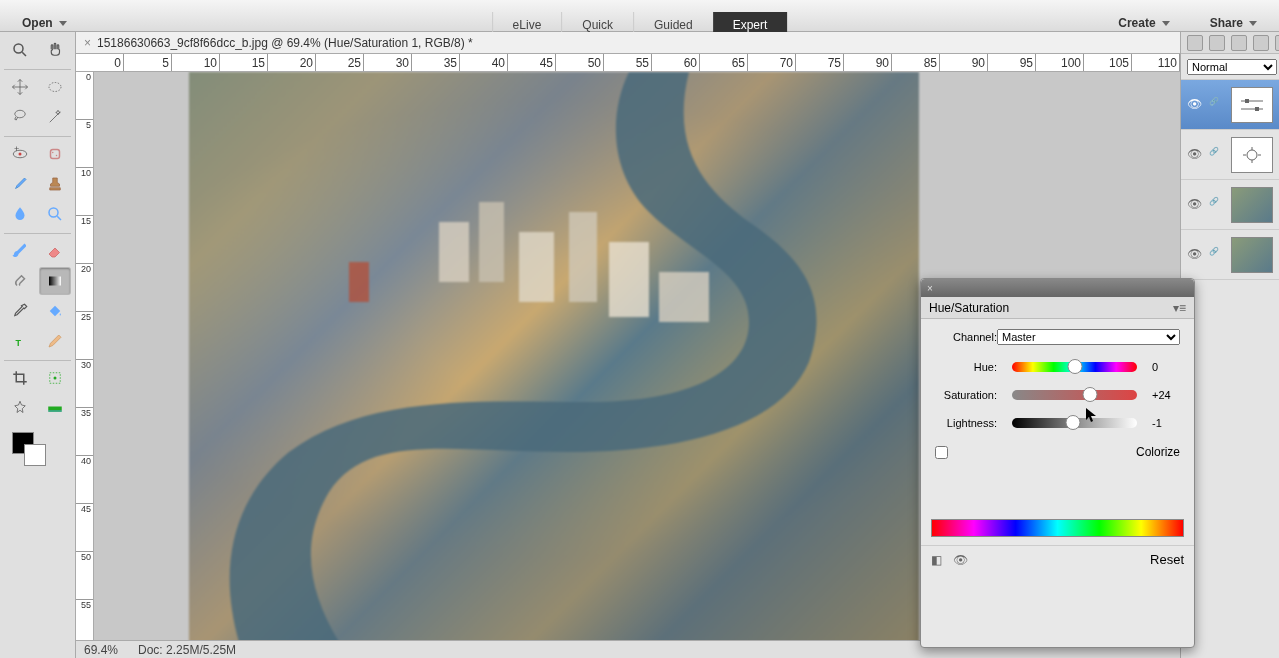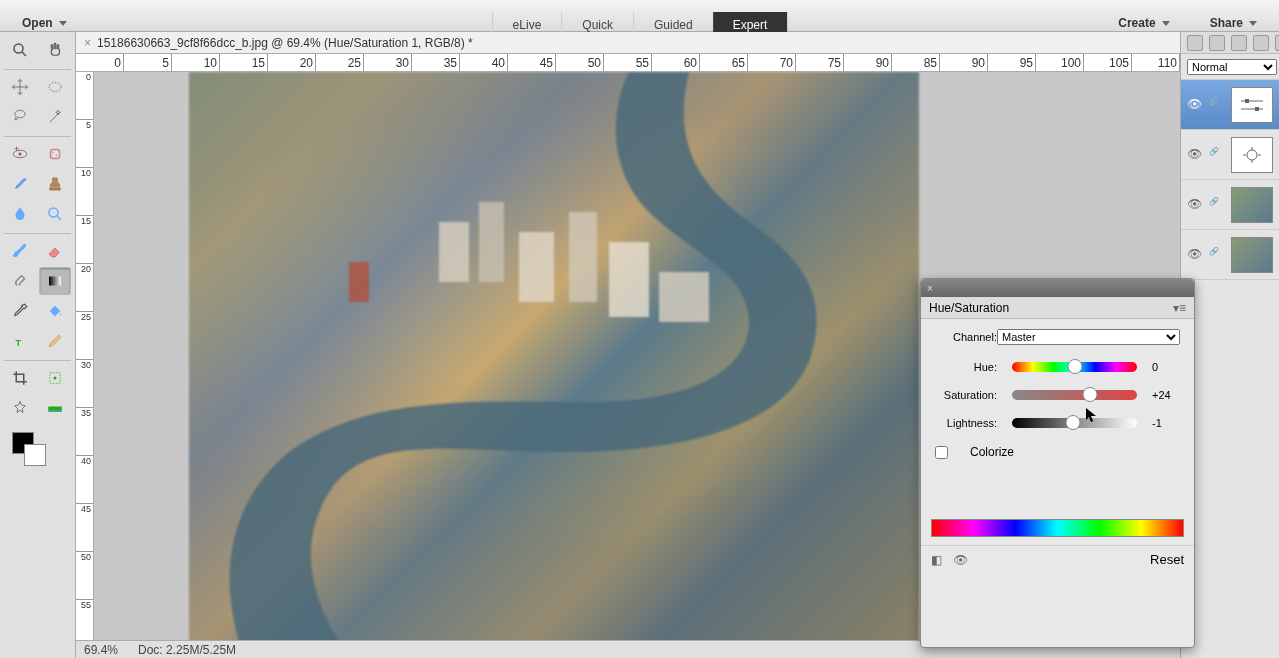--- a/index.html
+++ b/index.html
@@ -57,21 +57,21 @@
 .dlg-row label{width:62px;text-align:right;font-size:11px}
 .dlg-row select{flex:1;font-size:11px}
 .slider-row{display:flex;align-items:center;gap:15px}
 .slider-row label{width:62px;text-align:right;font-size:11px}
 .slider-track{position:relative;flex:1;height:10px;border-radius:5px}
 .hue-track{background:linear-gradient(90deg,red,yellow,lime,cyan,blue,magenta,red)}
 .sat-track{background:linear-gradient(90deg,#888,#d44)}
 .lig-track{background:linear-gradient(90deg,#000,#888,#fff)}
 .slider-thumb{position:absolute;top:-3px;width:15px;height:15px;background:#fff;border:1px solid #888;border-radius:50%;transform:translateX(-50%)}
 .slider-val{width:28px;font-size:11px;text-align:left}
-.colorize-row{display:flex;align-items:center;justify-content:flex-start;gap:22px;font-size:11px}
+.colorize-row{display:flex;align-items:center;justify-content:space-between;gap:14px;font-size:11px}
 .spectrum{height:18px;margin:50px 10px 8px;background:linear-gradient(90deg,red,magenta,blue,cyan,lime,yellow,red);border:1px solid #888}
 .dlg-foot{display:flex;align-items:center;padding:6px 10px;border-top:1px solid #ccc}
 .dlg-foot .ico{width:16px;height:14px;margin-right:6px;color:#666}
 .dlg-foot .reset{margin-left:auto;font-size:13px;cursor:pointer}
 .cursor-arrow{position:absolute;left:1086px;top:408px;width:12px;height:16px;pointer-events:none;z-index:999}
 </style>
 </head>
 <body>
 
 <div class="topbar">

